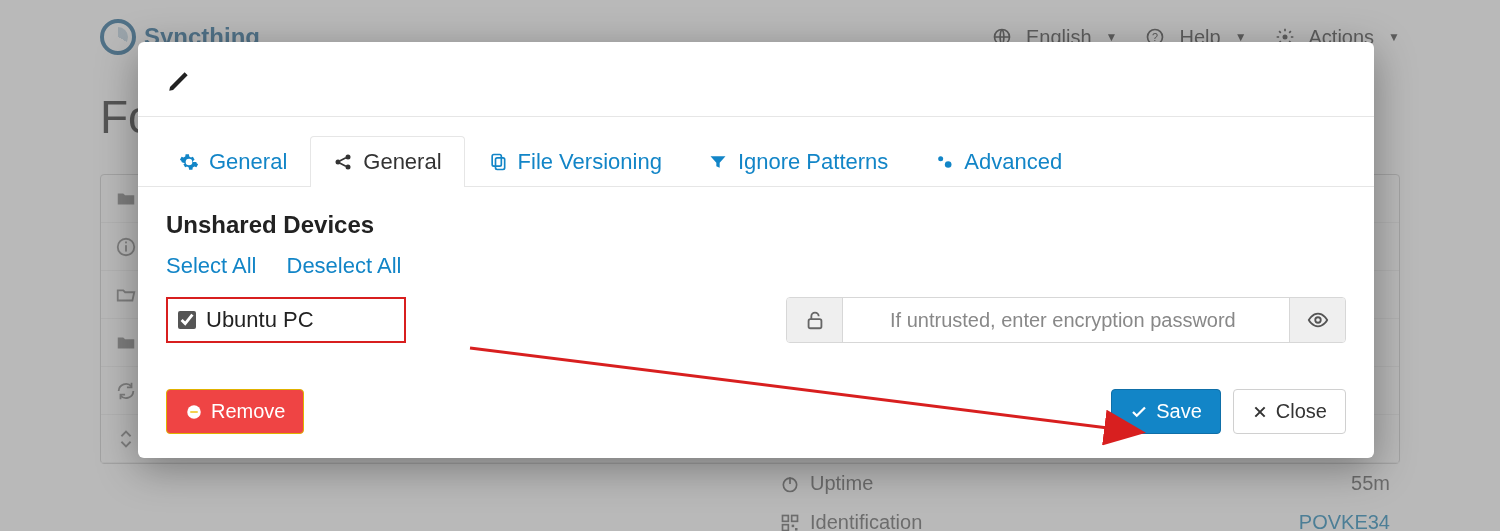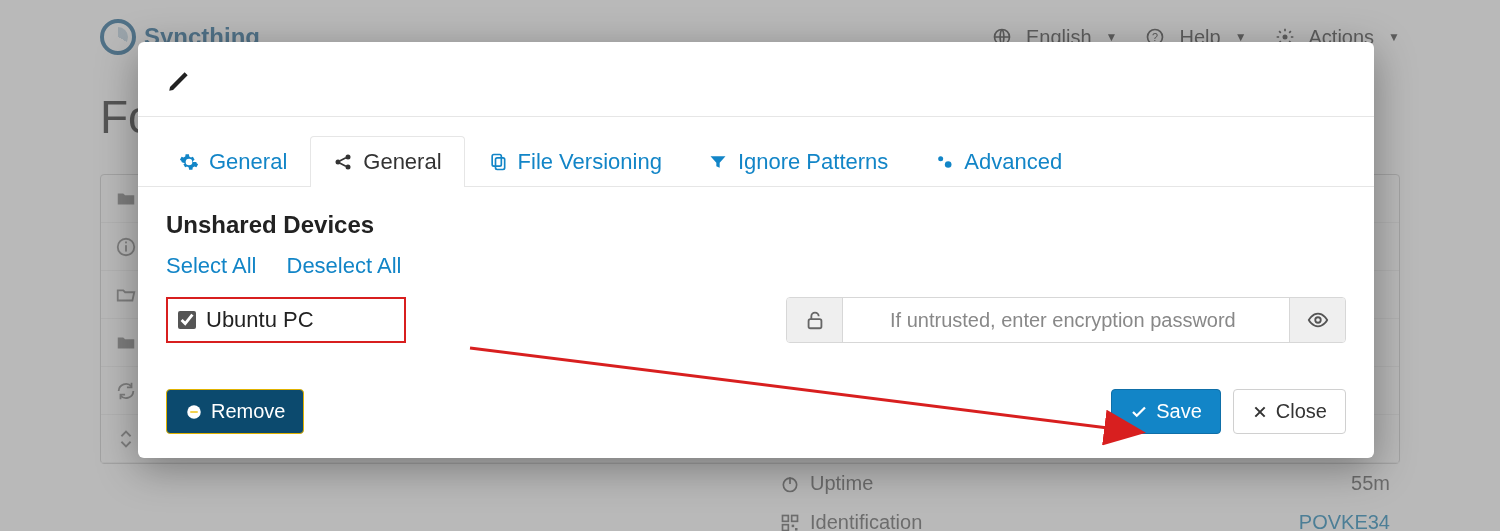--- a/index.html
+++ b/index.html
@@ -51,21 +51,21 @@
     .device-name { font-size: 22px; color:#222; }
 
     .pw-group { margin-left:auto; display:flex; align-items:stretch; height:46px; border:1px solid #d7d7d7; border-radius:4px; overflow:hidden; width: 560px; }
     .pw-addon { width:56px; background:#efefef; display:flex; align-items:center; justify-content:center; color:#666; border-right:1px solid #d7d7d7; }
     .pw-input { flex:1; border:none; padding:0 14px; font-size:20px; color:#555; outline:none;margin-left:33px; }
     .pw-input::placeholder { color:#888; }
     .pw-eye { width:56px; background:#efefef; display:flex; align-items:center; justify-content:center; color:#555; border-left:1px solid #d7d7d7; cursor:pointer; }
 
     .modal-footer { display:flex; align-items:center; padding: 22px 28px 24px 28px; gap:12px; }
     .btn { display:inline-flex; align-items:center; gap:8px; padding: 10px 18px; font-size:20px; border-radius:4px; border:1px solid transparent; cursor:pointer; background:#fff; }
-    .btn-remove { background:#0c4a6e; color:#fff; border-color:#e0b200; }
+    .btn-remove { background:#ef4444; color:#fff; border-color:#e0b200; }
     .btn-save { background:#1285c7; color:#fff; border-color:#0f6fa8; }
     .btn-close { background:#fff; color:#333; border-color:#d0d0d0; }
     .spacer { flex:1; }
 
     
     .arrow-svg { position:absolute; z-index:20; pointer-events:none; }
 
     .ic { display:inline-flex; }
   </style>
 </head>

